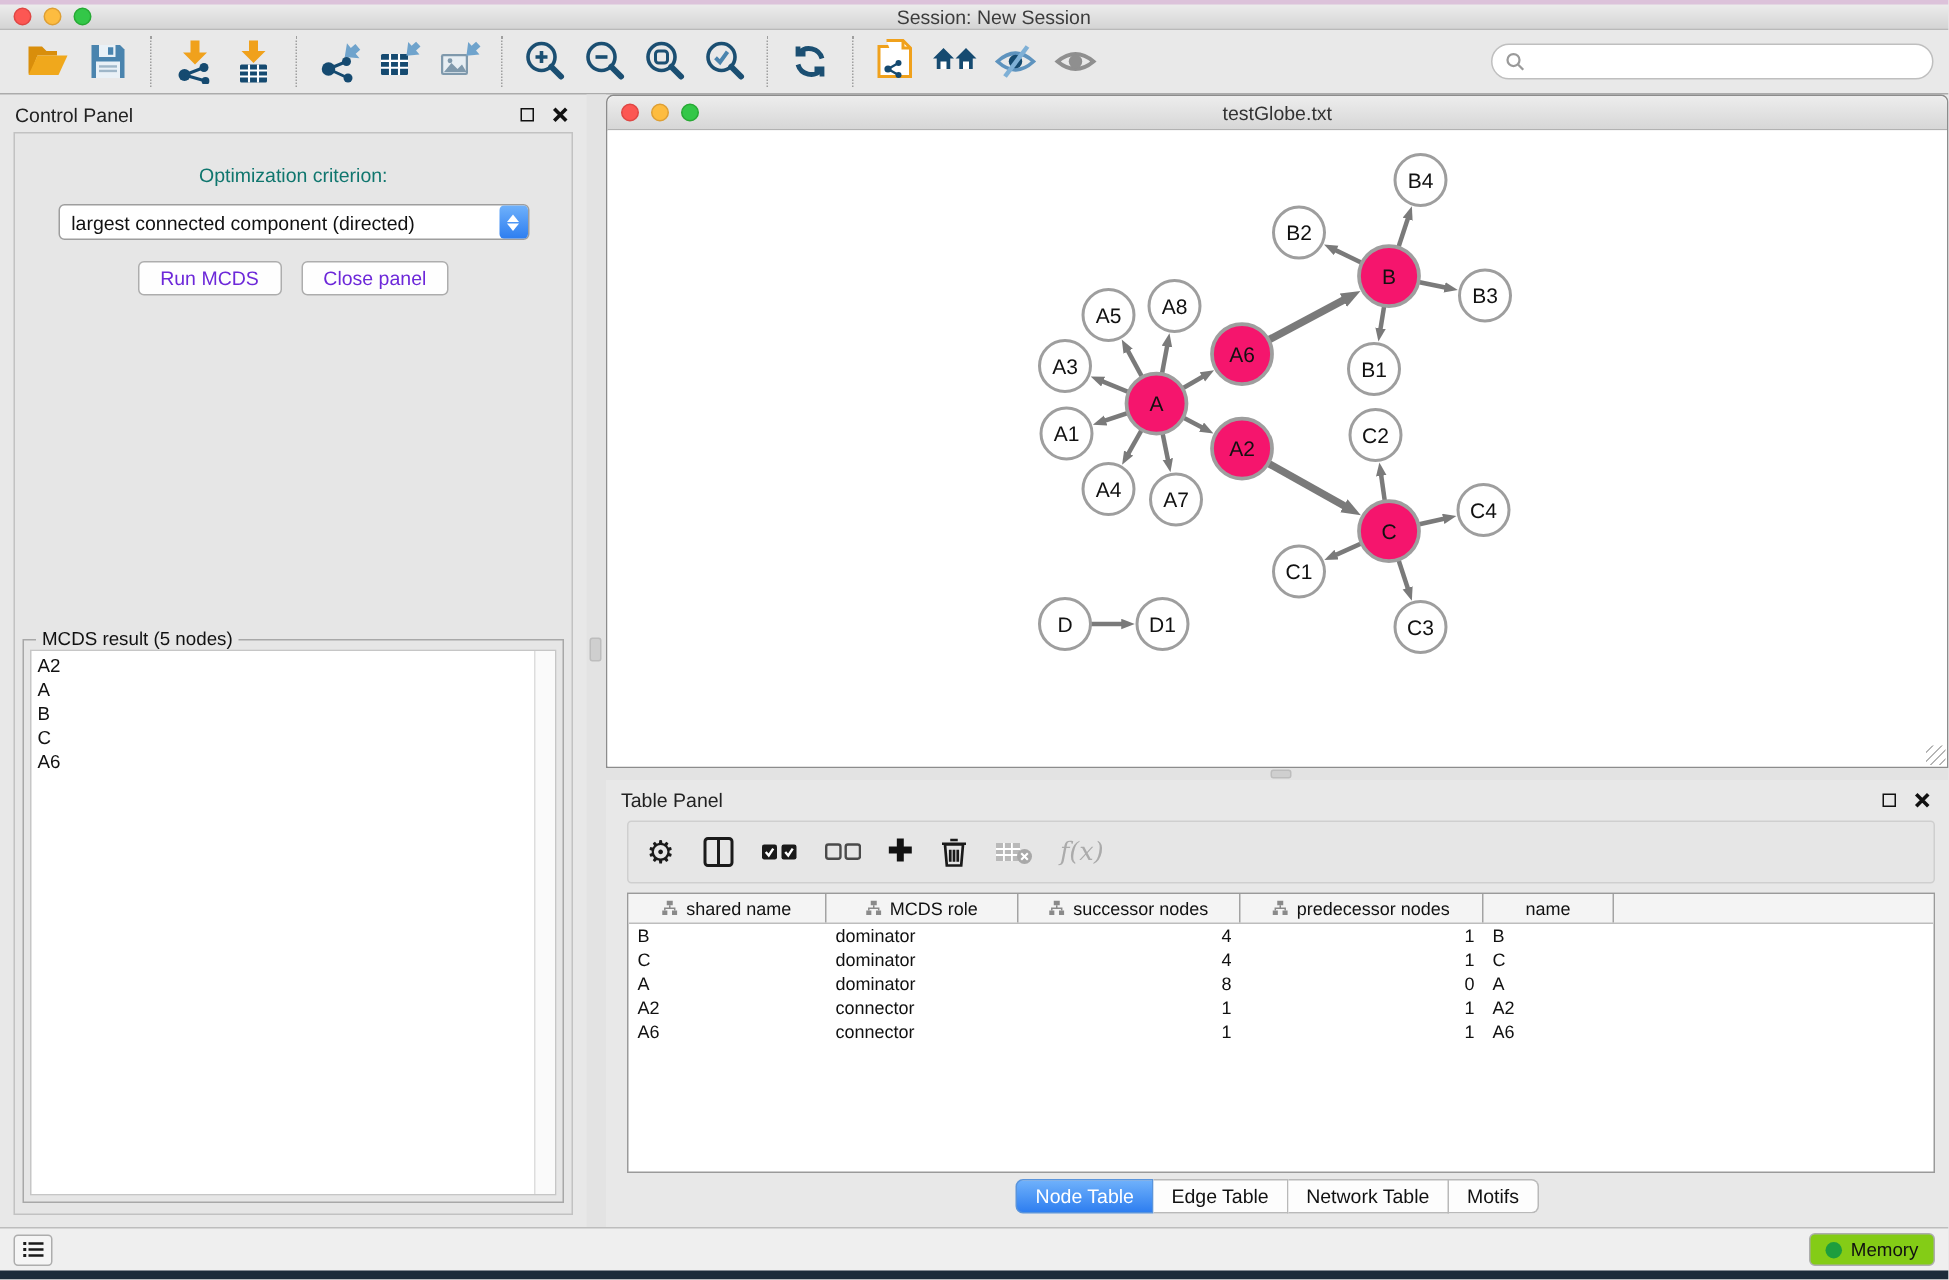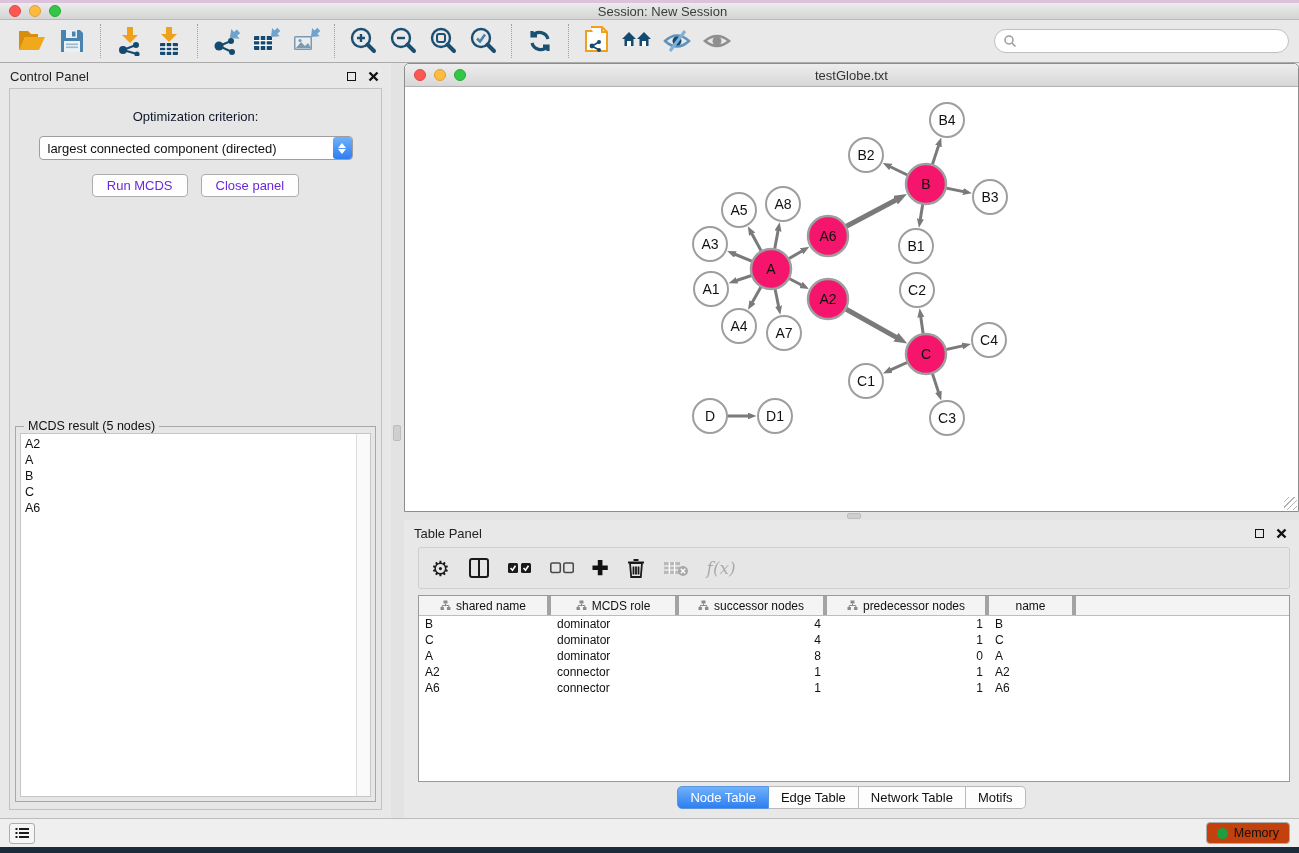--- a/index.html
+++ b/index.html
@@ -33,21 +33,21 @@
   .panel-header { height:26px; display:flex; align-items:center; padding:0 10px; font-size:13px; color:#222; }
   .panel-header .spacer { flex:1; }
   .mini-btn { width:16px; height:16px; display:flex; align-items:center; justify-content:center; margin-left:6px; }
   .float-glyph { width:9px; height:9px; border:1.5px solid #111; }
   .tabbar { display:flex; justify-content:center; margin-top:4px; }
   .tab { font-size:13px; padding:3px 12px; background:#FDFDFD; border:1px solid #B9B9B9; border-left:none; color:#111; }
   .tab:first-child { border-left:1px solid #B9B9B9; border-radius:5px 0 0 5px; }
   .tab:last-child { border-radius:0 5px 5px 0; }
   .tab.active { background:linear-gradient(#6FB1FB,#2E7EF0); color:#fff; border-color:#5A94DB; }
   .cp-content { margin:-1px 9px 8px 9px; flex:1; border:1px solid #C2C2C2; background:#E6E6E6; position:relative; }
-  .opt-label { text-align:center; margin-top:20px; font-size:13px; color:#0f172a; }
+  .opt-label { text-align:center; margin-top:20px; font-size:13px; color:#0f766e; }
   .dropdown { margin:12px auto 0 auto; width:314px; height:24px; background:#fff; border:1px solid #9E9E9E; border-radius:4px; display:flex; align-items:center; position:relative; }
   .dropdown .val { flex:1; font-size:13px; padding-left:8px; color:#111; white-space:nowrap; }
   .dd-stepper { width:19px; height:22px; margin-right:0px; background:linear-gradient(#6FB1FB,#2E7EF0); border-radius:3px; display:flex; flex-direction:column; align-items:center; justify-content:center; gap:1px; }
   .dd-stepper .tri-up { width:0; height:0; border-left:4px solid transparent; border-right:4px solid transparent; border-bottom:5px solid #fff; }
   .dd-stepper .tri-dn { width:0; height:0; border-left:4px solid transparent; border-right:4px solid transparent; border-top:5px solid #fff; }
   .btn-row { display:flex; justify-content:center; gap:13px; margin-top:14px; }
   .btn { background:#FEFEFE; border:1px solid #ADADAD; border-radius:4px; font-size:13px; padding:3px 14px; color:#6d28d9; }
   .groupbox { position:absolute; left:5px; right:5px; top:337px; bottom:7px; border:1px solid #A8A8A8; background:#E6E6E6; }
   .groupbox .gb-title { position:absolute; top:-8px; left:8px; background:#E6E6E6; padding:0 4px; font-size:12.5px; color:#111; }
   .gb-list { position:absolute; left:4px; right:4px; top:6px; bottom:4px; background:#fff; border:1px solid #C6C6C6; display:flex; }
@@ -66,31 +66,31 @@
 
   
   .table-panel { height:292px; background:#E8E8E8; display:flex; flex-direction:column; }
   .tp-toolbar { margin:1px 9px 0 14px; height:42px; background:#E6E6E6; border:1px solid #CFCFCF; border-radius:3px; display:flex; align-items:center; padding-left:12px; gap:18px; }
   .tp-icon { display:flex; align-items:center; justify-content:center; height:30px; }
   .gear-glyph { font-size:21px; color:#1a1a1a; line-height:1; }
   .plus-glyph { font-size:20px; font-weight:bold; color:#111; line-height:1; }
   .fx-glyph { font-family:"DejaVu Serif", serif; font-style:italic; font-size:17px; color:#ABABAB; }
   .tp-table-wrap { margin:6px 9px 0 14px; flex:1; background:#fff; border:1px solid #9A9A9A; overflow:hidden; display:flex; flex-direction:column; }
   .thead { display:flex; background:#F4F4F4; border-bottom:1px solid #BDBDBD; height:20px; }
-  .th { display:flex; align-items:center; justify-content:center; gap:5px; font-size:12px; color:#111; border-right:4px solid #a3a3a3; }
+  .th { display:flex; align-items:center; justify-content:center; gap:5px; font-size:12px; color:#111; border-right:1px solid #a3a3a3; }
   .th:last-child { border-right:none; }
   .trow { display:flex; height:16px; }
   .td { font-size:12px; color:#111; padding:0 6px; line-height:16px; white-space:nowrap; }
   .tp-tabs { height:30px; display:flex; justify-content:center; align-items:center; }
 
   
   .statusbar { height:29px; background:#EFEFEF; border-top:1px solid #BDBDBD; display:flex; align-items:center; padding:0 9px; }
   .status-left-btn { width:26px; height:21px; background:#F5F5F5; border:1px solid #ADADAD; border-radius:3px; display:flex; align-items:center; justify-content:center; }
   .statusbar .spacer { flex:1; }
-  .memory-btn { background:#c2410c; border:1px solid #ADADAD; border-radius:4px; height:22px; display:flex; align-items:center; gap:6px; padding:0 10px; font-size:12.5px; color:#111; }
+  .memory-btn { background:#84cc16; border:1px solid #ADADAD; border-radius:4px; height:22px; display:flex; align-items:center; gap:6px; padding:0 10px; font-size:12.5px; color:#111; }
   .memory-dot { width:11px; height:11px; border-radius:50%; background:#1E9E3E; }
   .bottom-strip { height:6px; background:#1C2B3A; }
 </style>
 </head>
 <body>
 
 <div class="app">
 
   <div class="titlebar">
     <div class="lights">

